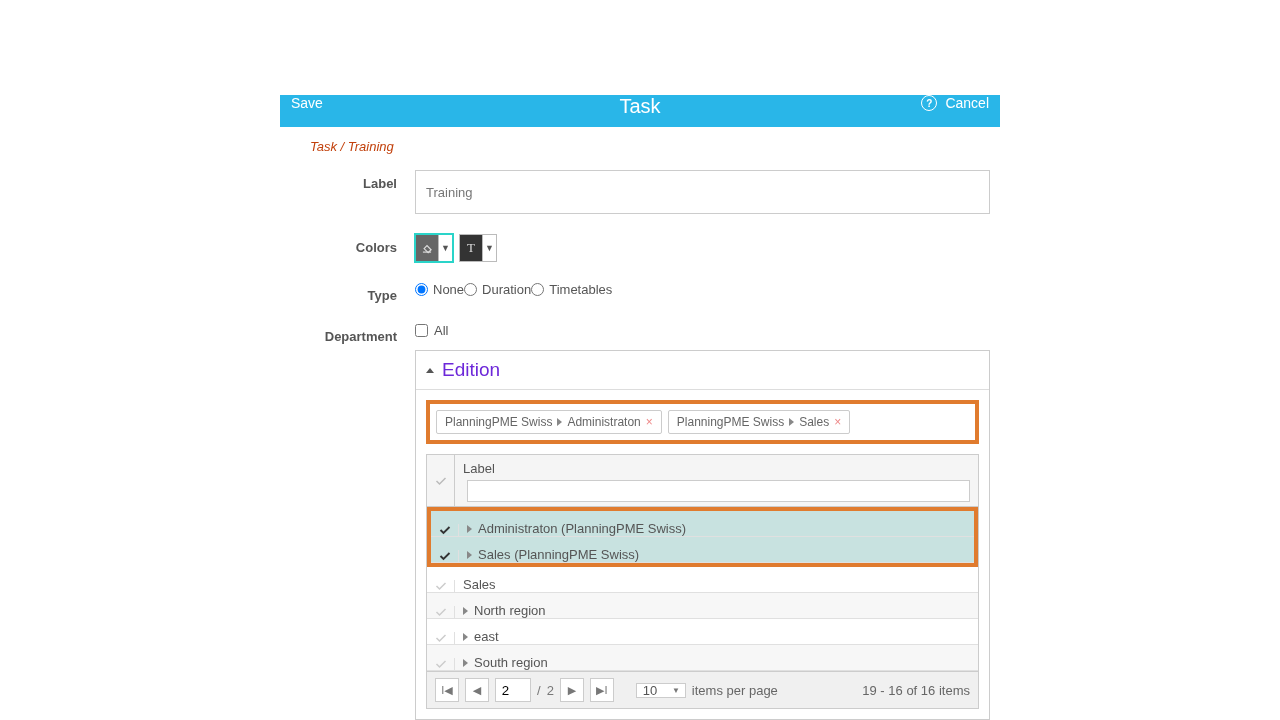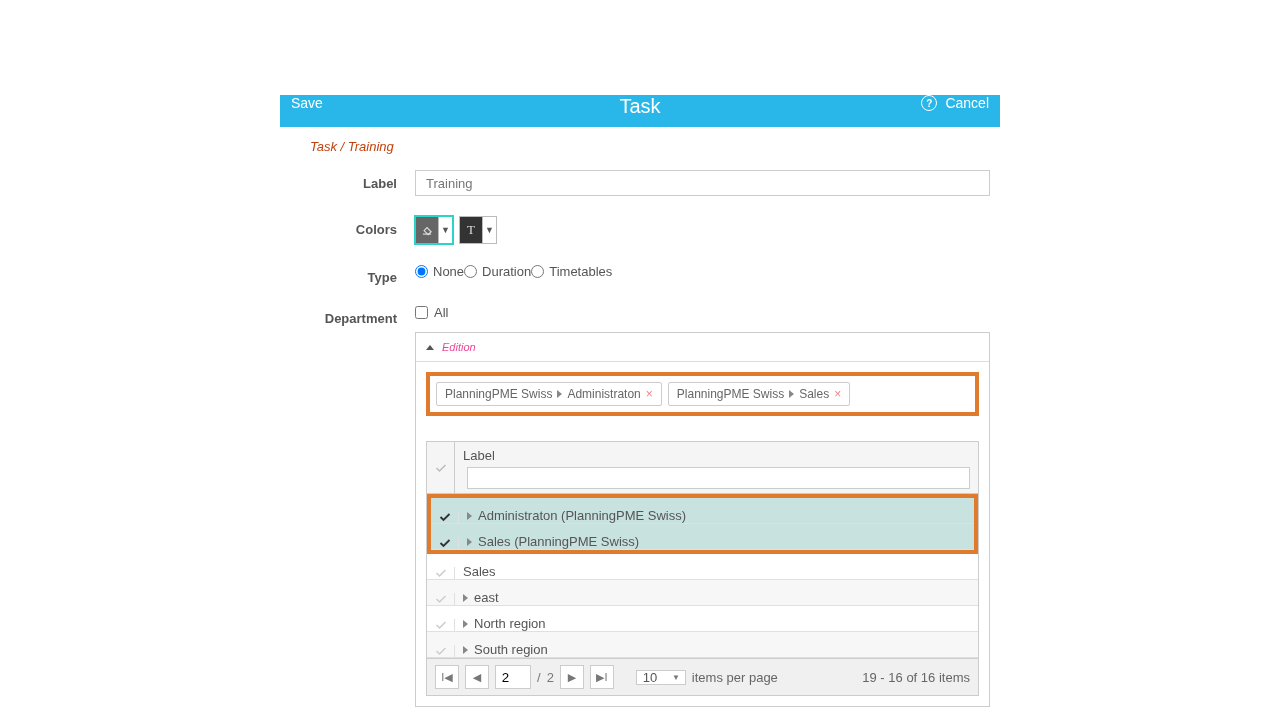--- a/index.html
+++ b/index.html
@@ -9,36 +9,36 @@
   .header .save { font-size: 14px; cursor: pointer; }
   .header .title { position: absolute; left: 50%; transform: translateX(-50%); font-size: 20px; font-weight: 500; }
   .header .right { margin-left: auto; display: flex; align-items: center; gap: 8px; }
   .header .cancel { font-size: 14px; cursor: pointer; }
   .help-ic { width: 16px; height: 16px; border-radius: 50%; border: 1.5px solid #fff; display: inline-flex; align-items: center; justify-content: center; font-size: 10px; font-weight: bold; }
   .body { padding: 12px 10px 0 10px; }
   .breadcrumb { color: #c2410c; font-style: italic; font-size: 13px; margin-bottom: 16px; margin-left: 20px; }
   .row { display: flex; align-items: flex-start; margin-bottom: 20px; }
   .row-label { width: 125px; text-align: right; padding-right: 18px; padding-top: 6px; font-weight: bold; color: #555; font-size: 13px; }
   .row-field { flex: 1; }
-  .text-input { width: 100%; height: 26px; border: 1px solid #ccc; padding: 0 10px; font-size: 13px; color: #777; }
+  .text-input { width: 100%; height: 44px; border: 1px solid #ccc; padding: 0 10px; font-size: 13px; color: #777; }
   .color-pickers { display: flex; gap: 6px; }
   .color-box { display: flex; border: 1px solid #bbb; height: 28px; cursor: pointer; }
   .color-box.active { outline: 2px solid #2ad4c9; outline-offset: -1px; }
   .color-sw { width: 22px; height: 100%; background: #666; display: flex; align-items: center; justify-content: center; color: #ddd; }
   .color-dd { width: 14px; display: flex; align-items: center; justify-content: center; font-size: 9px; color: #555; border-left: 1px solid #bbb; }
   .radios { display: flex; align-items: center; }
   .radio-item { display: flex; align-items: center; gap: 5px; }
   .radio-item input { margin: 0; }
   .check-all { display: flex; align-items: center; gap: 6px; margin-bottom: 12px; }
   .edition-panel { border: 1px solid #ccc; }
-  .edition-hdr { padding: 8px 10px; display: flex; align-items: center; gap: 8px; font-size: 11px; color: #ec4899; border-bottom: 1px solid #ddd; cursor: pointer; font-style: italic; }
+  .edition-hdr { padding: 8px 10px; display: flex; align-items: center; gap: 8px; font-size: 19px; color: #6d28d9; border-bottom: 1px solid #ddd; cursor: pointer; }
   .caret-up { width: 0; height: 0; border-left: 4px solid transparent; border-right: 4px solid transparent; border-bottom: 5px solid #555; }
   .edition-body { padding: 10px; }
   
-  .tag-wrap { border: 4px solid #e07b2e; padding: 6px; display: flex; gap: 6px; flex-wrap: wrap; margin-bottom: 25px; }
+  .tag-wrap { border: 4px solid #e07b2e; padding: 6px; display: flex; gap: 6px; flex-wrap: wrap; margin-bottom: 10px; }
   .tag { border: 1px solid #ccc; border-radius: 2px; padding: 4px 8px; display: flex; align-items: center; gap: 5px; font-size: 12px; color: #666; }
   .tag .tri { width: 0; height: 0; border-top: 4px solid transparent; border-bottom: 4px solid transparent; border-left: 5px solid #888; }
   .tag .x { color: #e88; font-size: 12px; cursor: pointer; }
   
   .grid { border: 1px solid #ccc; }
   .grid-hdr { display: flex; background: #f5f5f5; border-bottom: 1px solid #ccc; }
   .col-check { width: 28px; border-right: 1px solid #ccc; display: flex; align-items: center; justify-content: center; }
   .col-label-hdr { flex: 1; padding: 6px 8px 4px 8px; }
   .col-label-hdr .title { font-size: 13px; color: #555; margin-bottom: 4px; }
   .filter-inp { width: calc(100% - 4px); height: 22px; border: 1px solid #ccc; padding: 0 6px; margin-left: 4px; }
@@ -205,32 +205,32 @@
                   </div>
               </div>
               <div class="grid-row">
                 <div class="cell-check">
                     <svg class="check-svg" viewBox="0 0 16 16">
                       <path d="M2 8l4 4 8-8" stroke="#ccc" stroke-width="2" fill="none"></path>
                     </svg>
                   </div>
                 <div class="cell-label">
                     <span class="tri"></span>
+                    <span>North region</span>
+                  </div>
+              </div>
+              <div class="grid-row">
+                <div class="cell-check">
+                    <svg class="check-svg" viewBox="0 0 16 16">
+                      <path d="M2 8l4 4 8-8" stroke="#ccc" stroke-width="2" fill="none"></path>
+                    </svg>
+                  </div>
+                <div class="cell-label">
+                    <span class="tri"></span>
                     <span>east</span>
-                  </div>
-              </div>
-              <div class="grid-row">
-                <div class="cell-check">
-                    <svg class="check-svg" viewBox="0 0 16 16">
-                      <path d="M2 8l4 4 8-8" stroke="#ccc" stroke-width="2" fill="none"></path>
-                    </svg>
-                  </div>
-                <div class="cell-label">
-                    <span class="tri"></span>
-                    <span>North region</span>
                   </div>
               </div>
               <div class="grid-row">
                 <div class="cell-check">
                     <svg class="check-svg" viewBox="0 0 16 16">
                       <path d="M2 8l4 4 8-8" stroke="#ccc" stroke-width="2" fill="none"></path>
                     </svg>
                   </div>
                 <div class="cell-label">
                     <span class="tri"></span>

